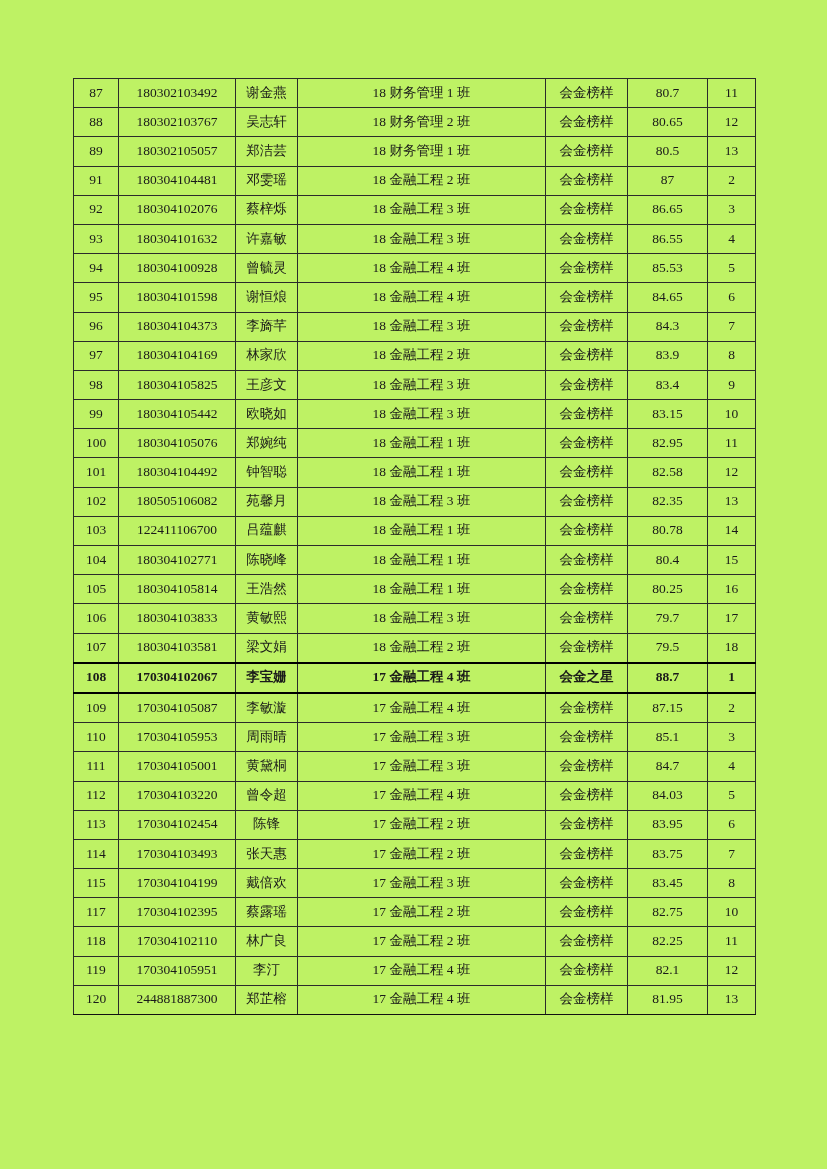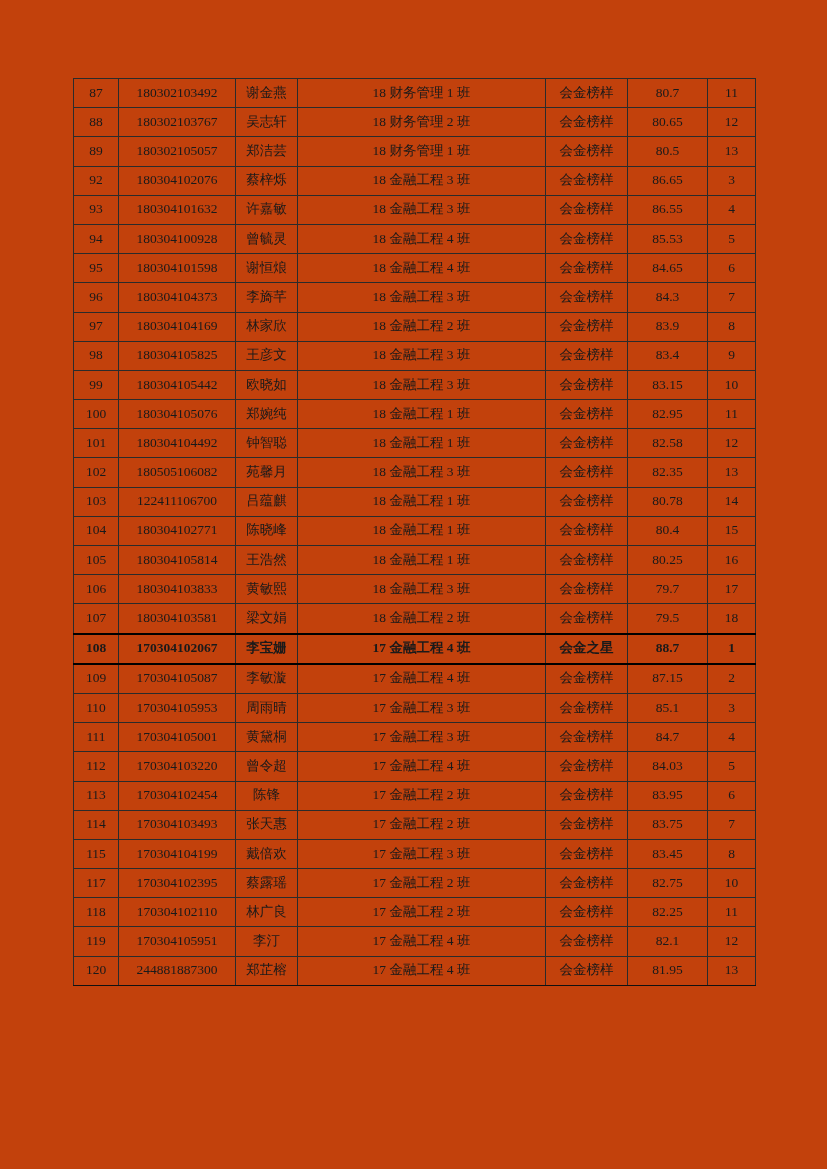--- a/index.html
+++ b/index.html
@@ -4,21 +4,21 @@
 <style>
   html, body {
     margin: 0;
     padding: 0;
     background: #ffffff;
   }
   .page {
     position: relative;
     width: 827px;
     height: 1169px;
-    background: #c2410c;
+    background: #bef264;
     overflow: hidden;
     font-family: "Liberation Serif", "DejaVu Serif", serif;
     color: #1a1a1a;
   }
   table.ranking {
     position: absolute;
     left: 73px;
     top: 78px;
     width: 682px;
     border-collapse: collapse;
@@ -87,20 +87,29 @@
         <tr>
           <td>89</td>
           <td>180302105057</td>
           <td>郑洁芸</td>
           <td>18 财务管理 1 班</td>
           <td>会金榜样</td>
           <td>80.5</td>
           <td>13</td>
         </tr>
         <tr>
+          <td>91</td>
+          <td>180304104481</td>
+          <td>邓雯瑶</td>
+          <td>18 金融工程 2 班</td>
+          <td>会金榜样</td>
+          <td>87</td>
+          <td>2</td>
+        </tr>
+        <tr>
           <td>92</td>
           <td>180304102076</td>
           <td>蔡梓烁</td>
           <td>18 金融工程 3 班</td>
           <td>会金榜样</td>
           <td>86.65</td>
           <td>3</td>
         </tr>
         <tr>
           <td>93</td>

